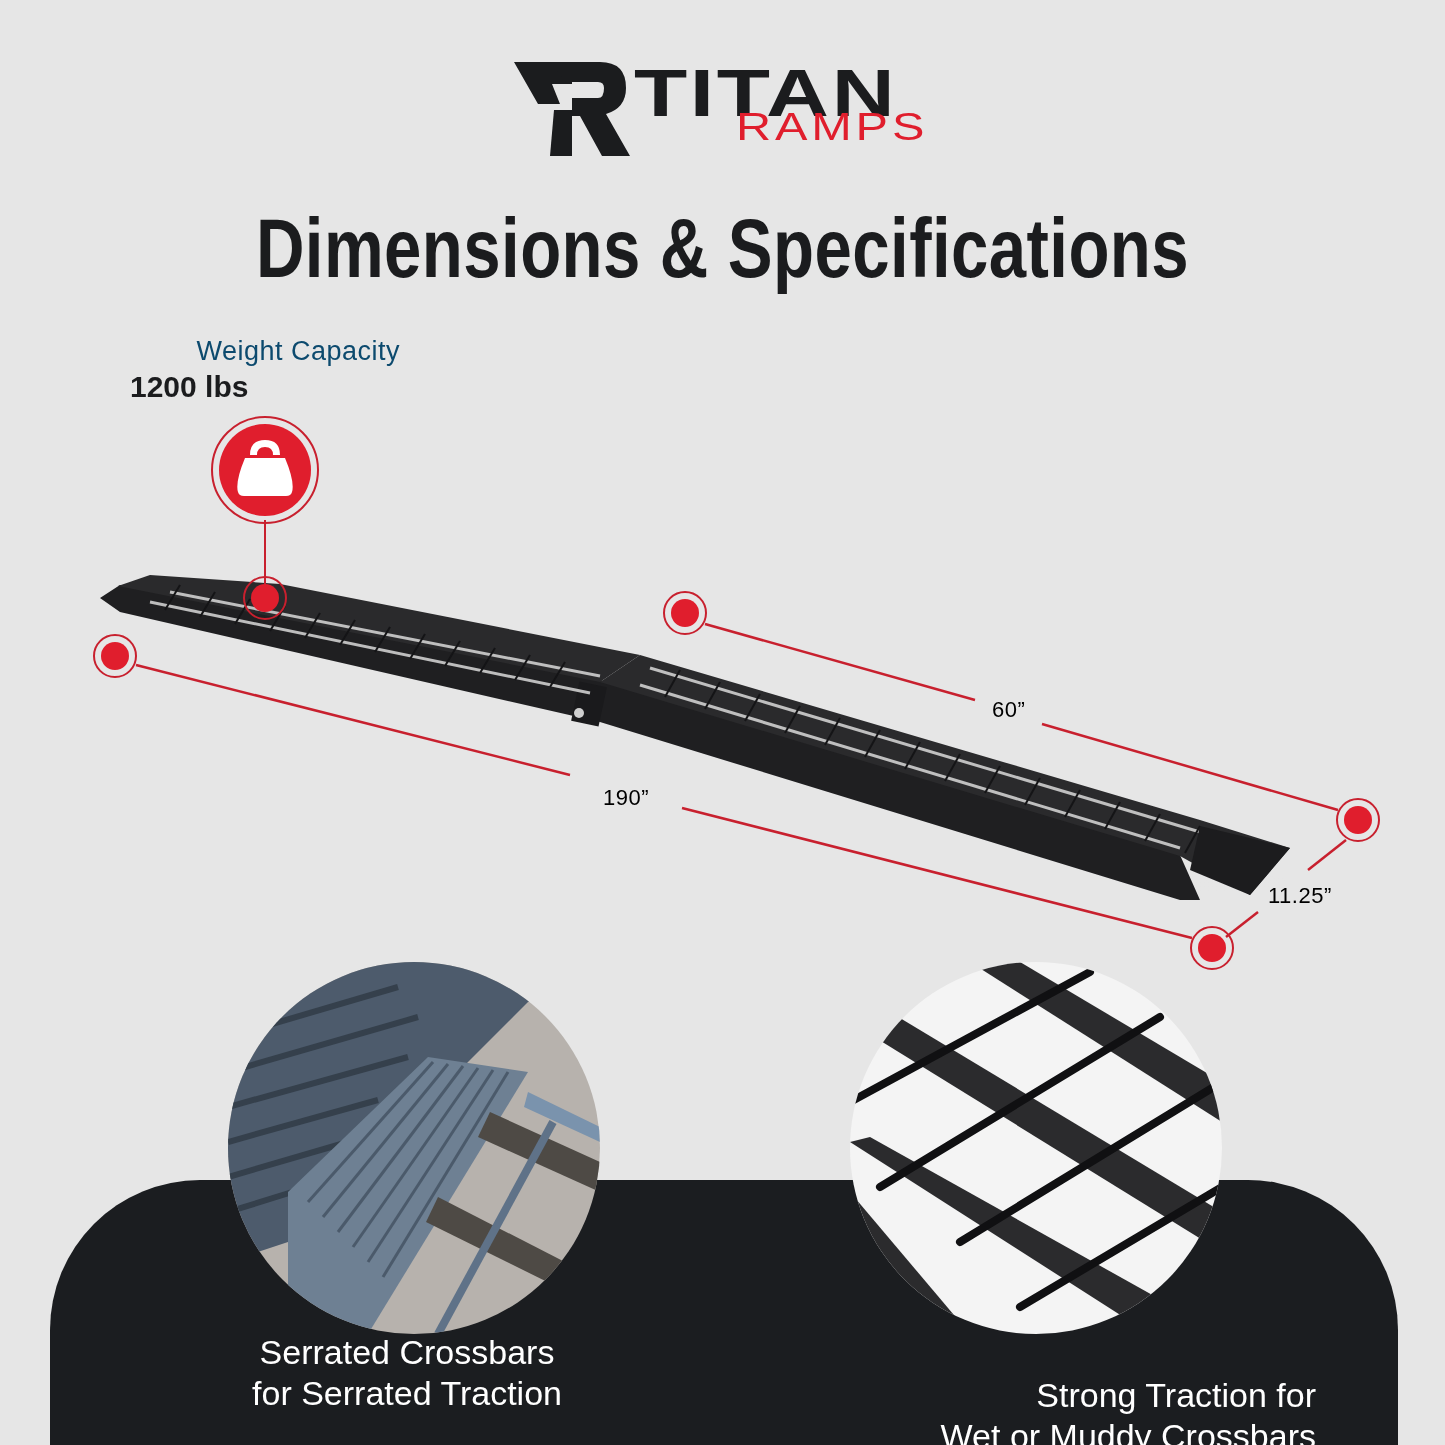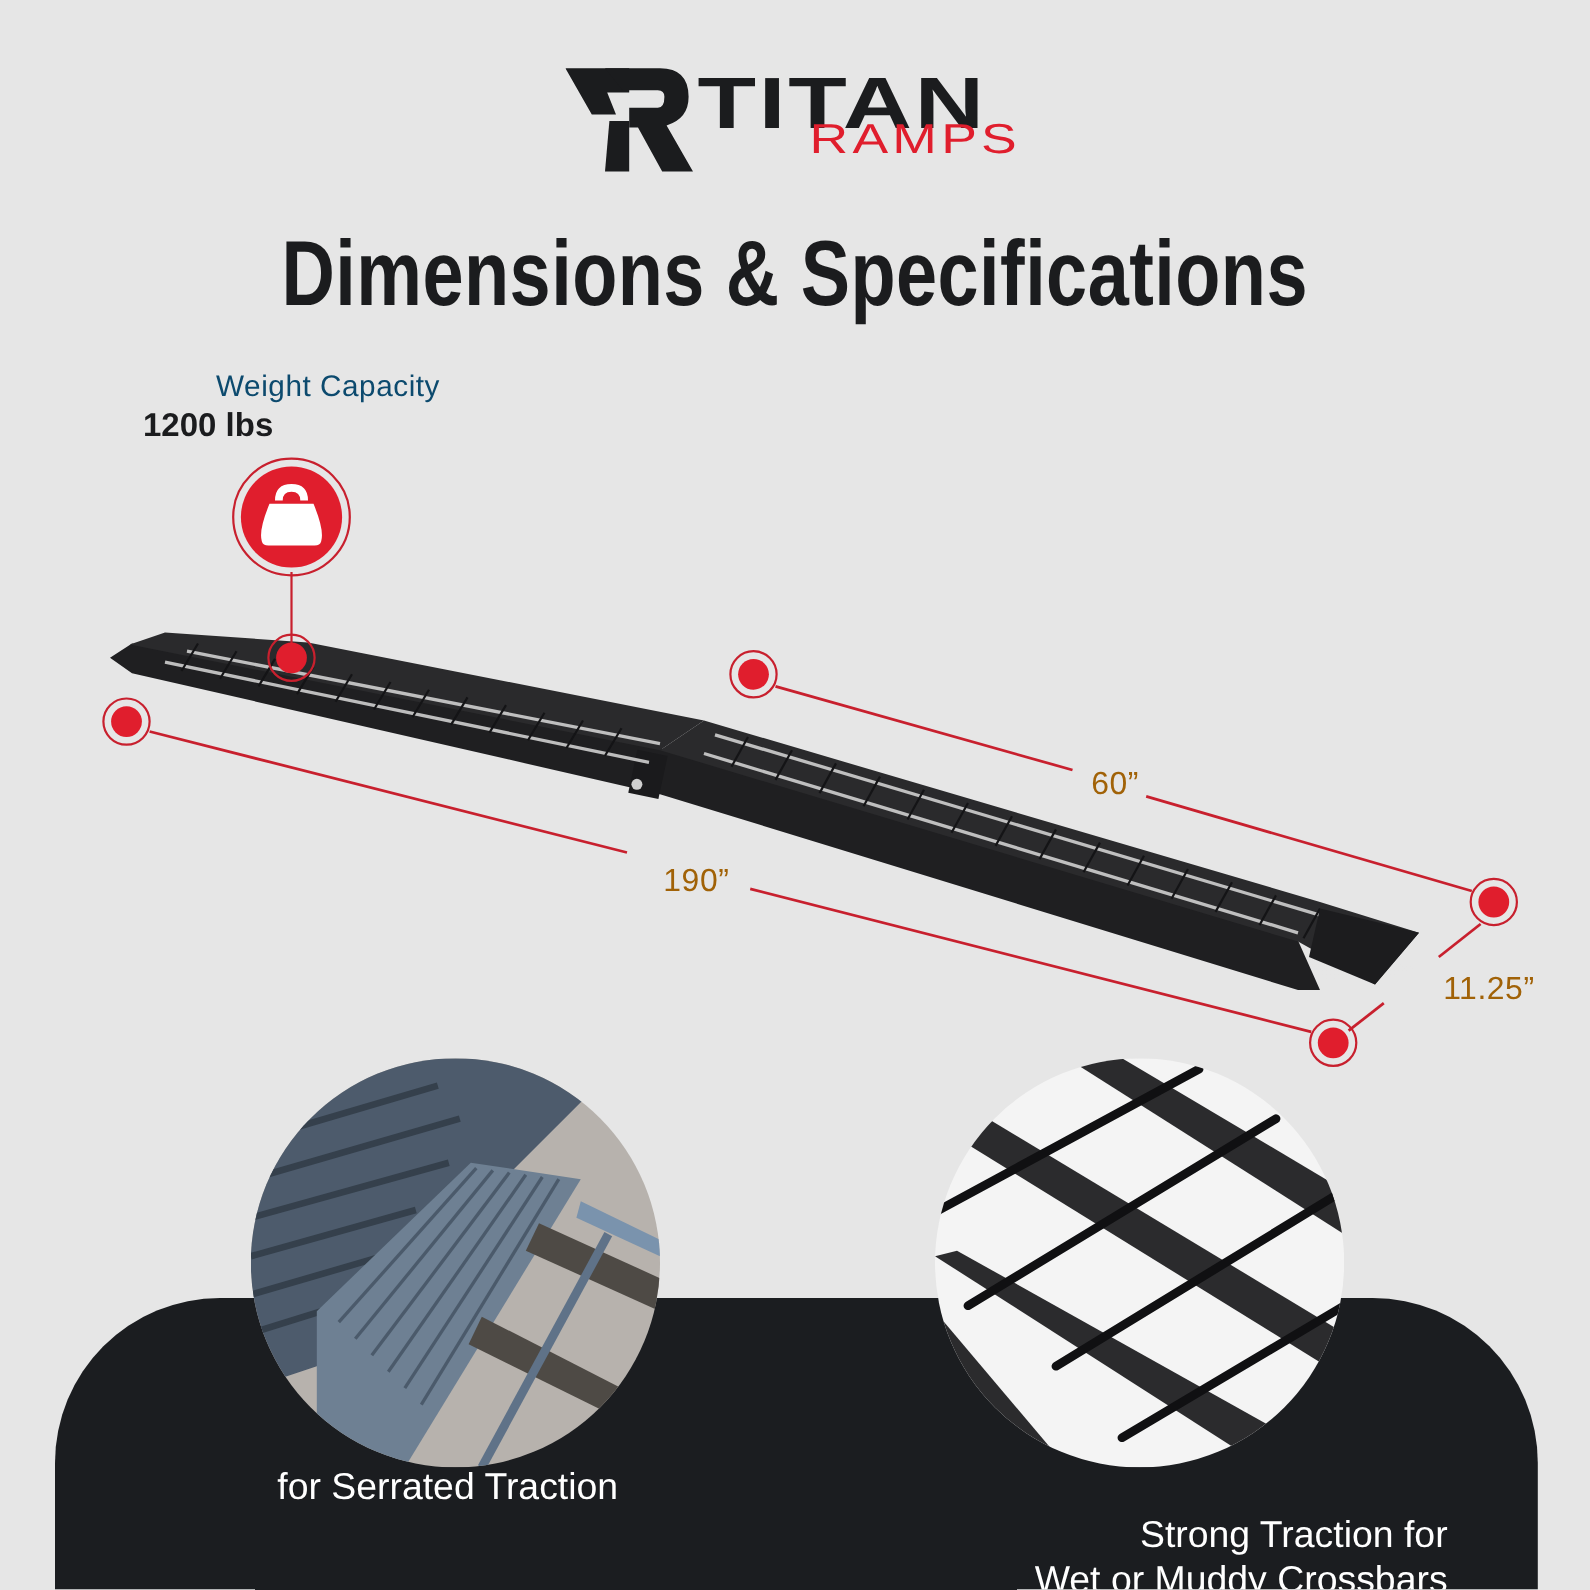--- a/index.html
+++ b/index.html
@@ -34,21 +34,21 @@
   .weight-label {
     position: absolute; left: 130px; width: 270px; top: 336px;
     text-align: right; font-size: 27px; color: #0c4a6e; letter-spacing: 0.5px;
   }
   .weight-value {
     position: absolute; left: 130px; width: 270px; top: 370px;
     text-align: left; font-size: 30px; font-weight: 700; color: #1b1c1e;
   }
   .ramp-svg { position: absolute; left: 0; top: 0; }
   .dim {
-    position: absolute; font-size: 29px; color: #a16207; letter-spacing: 0.5px;
+    position: absolute; font-size: 22px; color: #000000; letter-spacing: 0.5px;
   }
   .bottom-panel {
     position: absolute; left: 50px; top: 1180px; width: 1348px; height: 265px;
     background: #1b1d20; border-radius: 150px 150px 0 0;
   }
   .feature-circle {
     position: absolute; width: 372px; height: 372px; border-radius: 50%; overflow: hidden;
   }
   .feature-circle svg { display: block; }
   .feature-caption {
@@ -154,21 +154,21 @@
   <line x1="1042" y1="724" x2="1338" y2="810" stroke="#c8202e" stroke-width="2.5"></line>
   <circle cx="1358" cy="820" r="21" fill="none" stroke="#c8202e" stroke-width="2"></circle>
   <circle cx="1358" cy="820" r="14" fill="#e01e2d"></circle>
 
   <line x1="1346" y1="840" x2="1308" y2="870" stroke="#c8202e" stroke-width="2.5"></line>
   <line x1="1258" y1="912" x2="1226" y2="937" stroke="#c8202e" stroke-width="2.5"></line>
 </svg>
 
 <div class="dim" style="left:603px;top:785px;">190”</div>
 <div class="dim" style="left:992px;top:697px;">60”</div>
-<div class="dim" style="left:1268px;top:883px;margin-left:44px;">11.25”</div>
+<div class="dim" style="left:1268px;top:883px;">11.25”</div>
 
 <div class="bottom-panel"></div>
 
 <div class="feature-circle" style="left:228px;top:962px;">
   <svg width="372" height="372" viewBox="0 0 372 372">
     <rect width="372" height="372" fill="#b7b2ad"></rect>
 
     <polygon points="0,0 372,0 300,40 60,280 0,300" fill="#4d5b6c"></polygon>
     <g stroke="#35404c" stroke-width="6">
       <line x1="0" y1="40" x2="140" y2="0"></line>
@@ -211,18 +211,19 @@
     <g stroke="#101012" stroke-width="8" stroke-linecap="round">
       <line x1="0" y1="140" x2="240" y2="10"></line>
       <line x1="30" y1="225" x2="310" y2="55"></line>
       <line x1="110" y1="280" x2="372" y2="120"></line>
       <line x1="170" y1="345" x2="372" y2="225"></line>
     </g>
   </svg>
 </div>
 
 <div class="feature-caption" style="left:127px;top:1332px;">
+  <div>Serrated Crossbars</div>
   <div>for Serrated Traction</div>
 </div>
 <div class="feature-caption" style="left:756px;top:1375px;text-align:right;">
   <div>Strong Traction for</div>
   <div>Wet or Muddy Crossbars</div>
 </div>
 
 </body></html>

